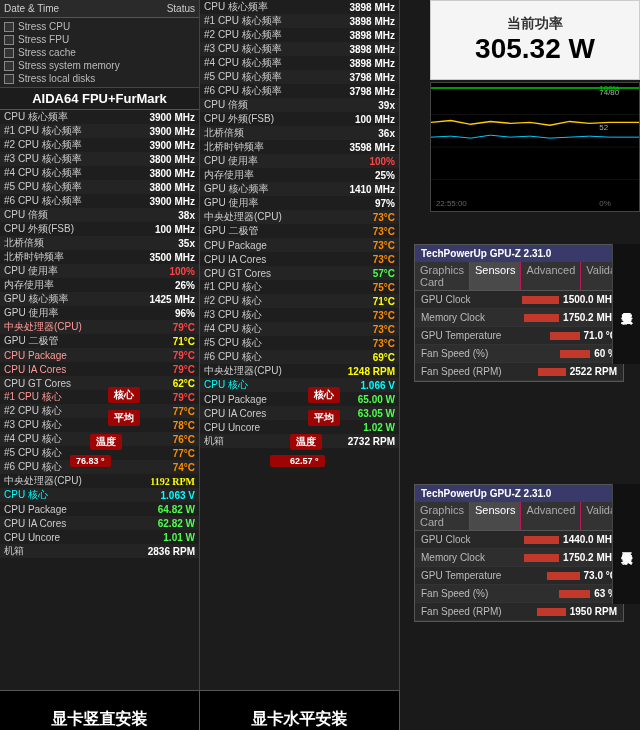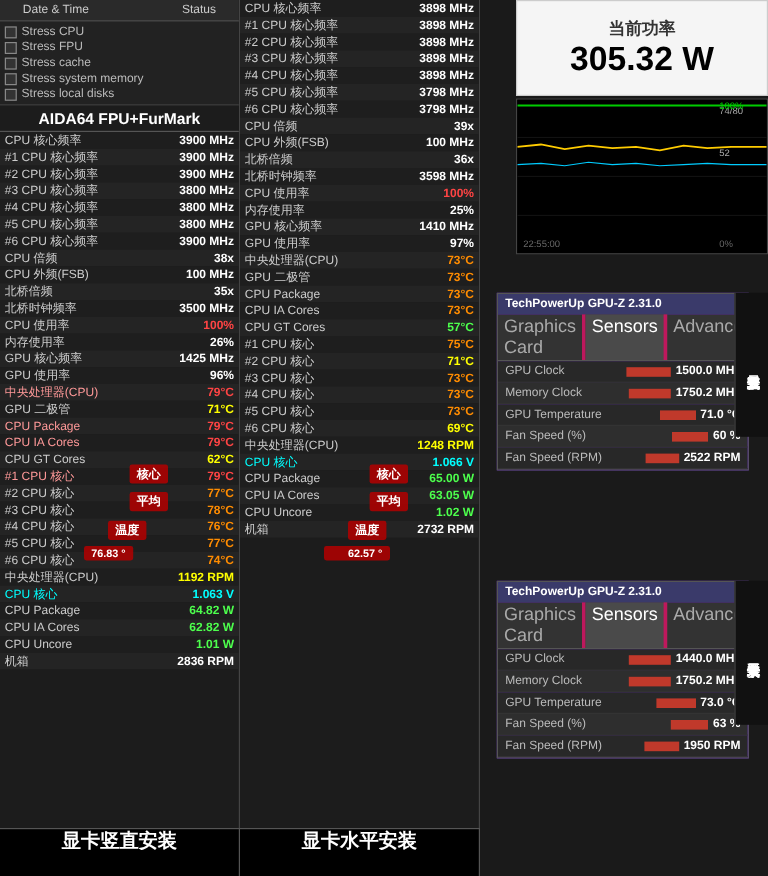--- a/index.html
+++ b/index.html
@@ -18,21 +18,21 @@
       position: absolute;
       left: 0; top: 0;
       width: 200px;
       height: 730px;
       background: #1c1c1c;
       border-right: 1px solid #444;
     }
 
     .top-bar {
       background: #2a2a2a;
-      padding: 2px 19px;
+      padding: 2px 4px;
       border-bottom: 1px solid #555;
     }
     .top-bar-row {
       display: flex;
       justify-content: space-between;
       color: #ccc;
       font-size: 10px;
       padding: 1px 0;
     }
 
@@ -177,23 +177,23 @@
       font-weight: bold;
       padding: 3px 6px;
     }
     .gpuz-tabs {
       display: flex;
       background: #333;
       border-bottom: 1px solid #555;
     }
     .gpuz-tab {
       color: #aaa;
-      font-size: 15px;
+      font-size: 11px;
       padding: 2px 5px;
-      border-right: 3px solid #be185d;
+      border-right: 1px solid #be185d;
     }
     .gpuz-tab.active {
       background: #4a4a4a;
       color: #fff;
     }
     .gpuz-row {
       display: flex;
       justify-content: space-between;
       align-items: center;
       padding: 2px 6px;
@@ -218,21 +218,21 @@
     .bottom-labels {
       position: absolute;
       bottom: 0; left: 0;
       width: 400px;
       height: 40px;
       display: flex;
     }
     .bottom-label {
       flex: 1;
       display: flex;
-      align-items: flex-start;
+      align-items: flex-end;
       justify-content: center;
       background: #000;
       color: #fff;
       font-size: 16px;
       font-weight: bold;
       border-top: 1px solid #555;
       border-right: 1px solid #555;
     }
 
     
@@ -395,21 +395,21 @@
       <div class="data-row">
         <span class="data-label">#5 CPU 核心</span>
         <span class="data-value orange">77°C</span>
       </div>
       <div class="data-row">
         <span class="data-label">#6 CPU 核心</span>
         <span class="data-value orange">74°C</span>
       </div>
       <div class="data-row">
         <span class="data-label">中央处理器(CPU)</span>
-        <span class="data-value" style="color: rgb(255, 255, 0);">1192 RPM</span>
+        <span class="data-value" style="color: rgb(255, 255, 0); font-family: Liberation Serif, serif;">1192 RPM</span>
       </div>
       <div class="data-row">
         <span class="data-label" style="color: rgb(0, 255, 255);">CPU 核心</span>
         <span class="data-value cyan">1.063 V</span>
       </div>
       <div class="data-row">
         <span class="data-label">CPU Package</span>
         <span class="data-value green">64.82 W</span>
       </div>
       <div class="data-row">

